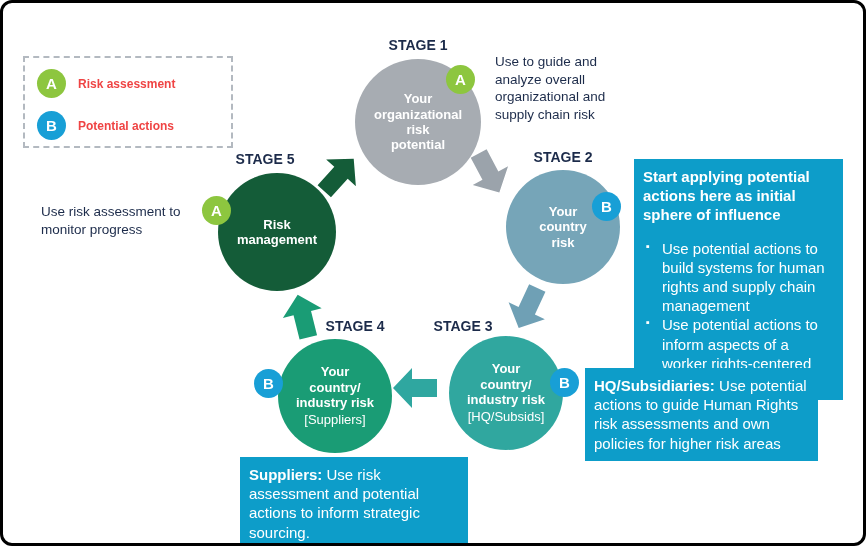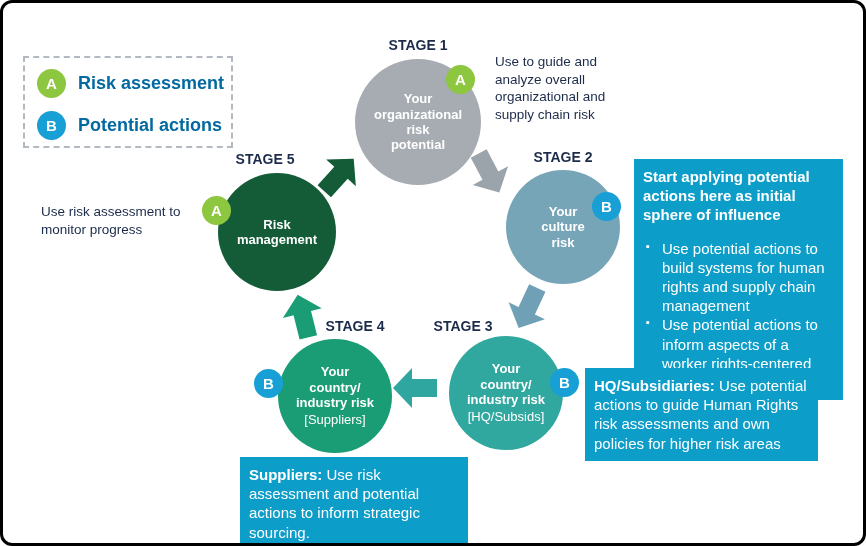--- a/index.html
+++ b/index.html
@@ -3,21 +3,21 @@
 <meta charset="utf-8">
 <style>
   html,body{margin:0;padding:0;background:#fff;}
   body{width:866px;height:546px;position:relative;font-family:"Liberation Sans",sans-serif;}
   .frame{position:absolute;left:0;top:0;width:860px;height:540px;border:3px solid #000;border-radius:12px;background:#fff;overflow:hidden;}
   .abs{position:absolute;}
 
   
   .legend{left:20px;top:53px;width:210px;height:92px;border:2px dashed #b3b9c0;box-sizing:border-box;}
   .legend-item{position:absolute;left:12px;display:flex;align-items:center;gap:12px;}
-  .legend-item .lbl{font-weight:bold;font-size:18px;color:#0369a1;}
+  .legend-item .lbl{font-weight:bold;font-size:12px;color:#ef4444;}
 
   
   .badge{width:29px;height:29px;border-radius:50%;display:flex;align-items:center;justify-content:center;
          color:#fff;font-weight:bold;font-size:15px;}
   .badge.a{background:#8dc63f;}
   .badge.b{background:#189fd6;}
 
   
   .stage-label{font-weight:bold;font-size:14px;color:#1c2b4a;text-align:center;}
   .circle{border-radius:50%;display:flex;flex-direction:column;align-items:center;justify-content:center;
@@ -63,21 +63,21 @@
     <span>organizational</span>
     <span>risk</span>
     <span>potential</span>
   </div>
   <div class="abs badge a" style="left:443px;top:62px;">A</div>
   <div class="abs note" style="left:492px;top:50px;width:136px;">Use to guide and analyze overall organizational and supply chain risk</div>
 
   <div class="abs stage-label" style="left:500px;top:146px;width:120px;">STAGE 2</div>
   <div class="abs circle c2">
     <span>Your</span>
-    <span>culture</span>
+    <span>country</span>
     <span>risk</span>
   </div>
   <div class="abs badge b" style="left:589px;top:189px;">B</div>
 
   <div class="abs cyanbox" style="left:631px;top:156px;width:209px;">
     <b>Start applying potential actions here as initial sphere of influence</b>
     <ul>
       <li>Use potential actions to build systems for human rights and supply chain management</li>
       <li>Use potential actions to inform aspects of a worker rights-centered culture</li>
     </ul>

